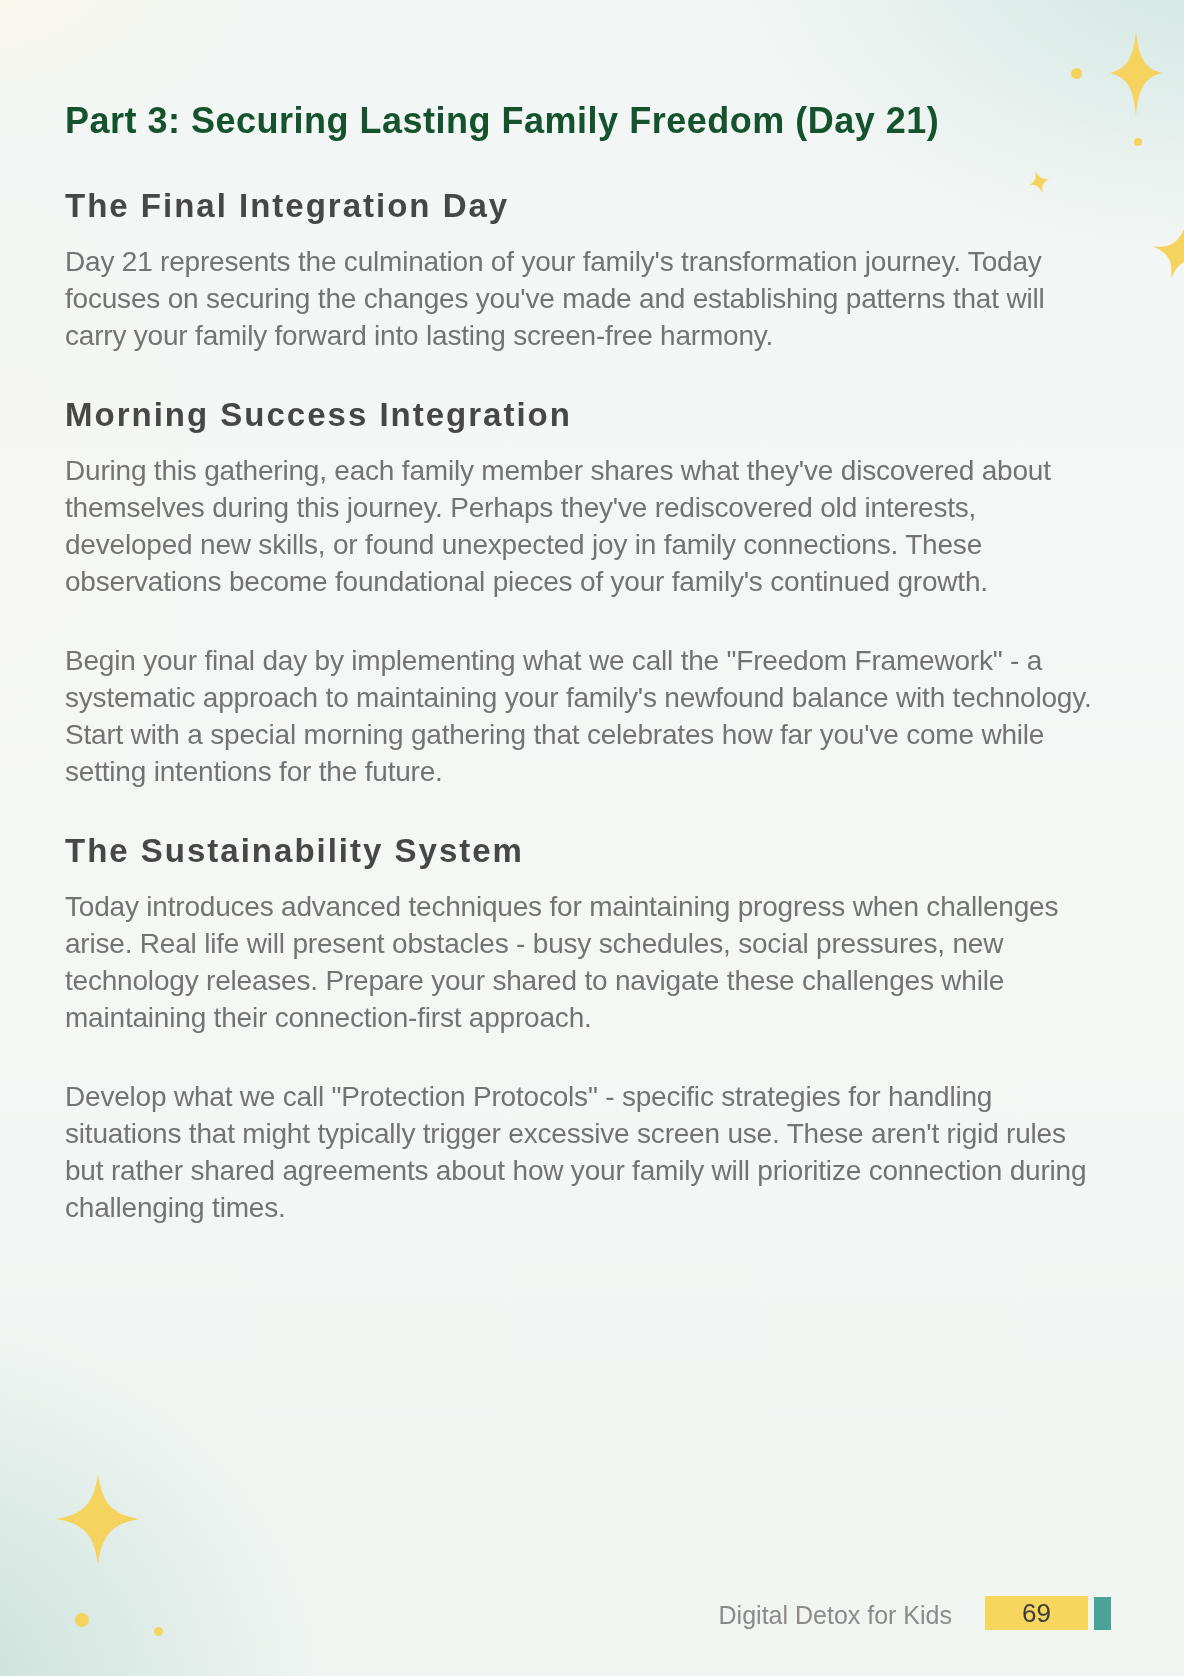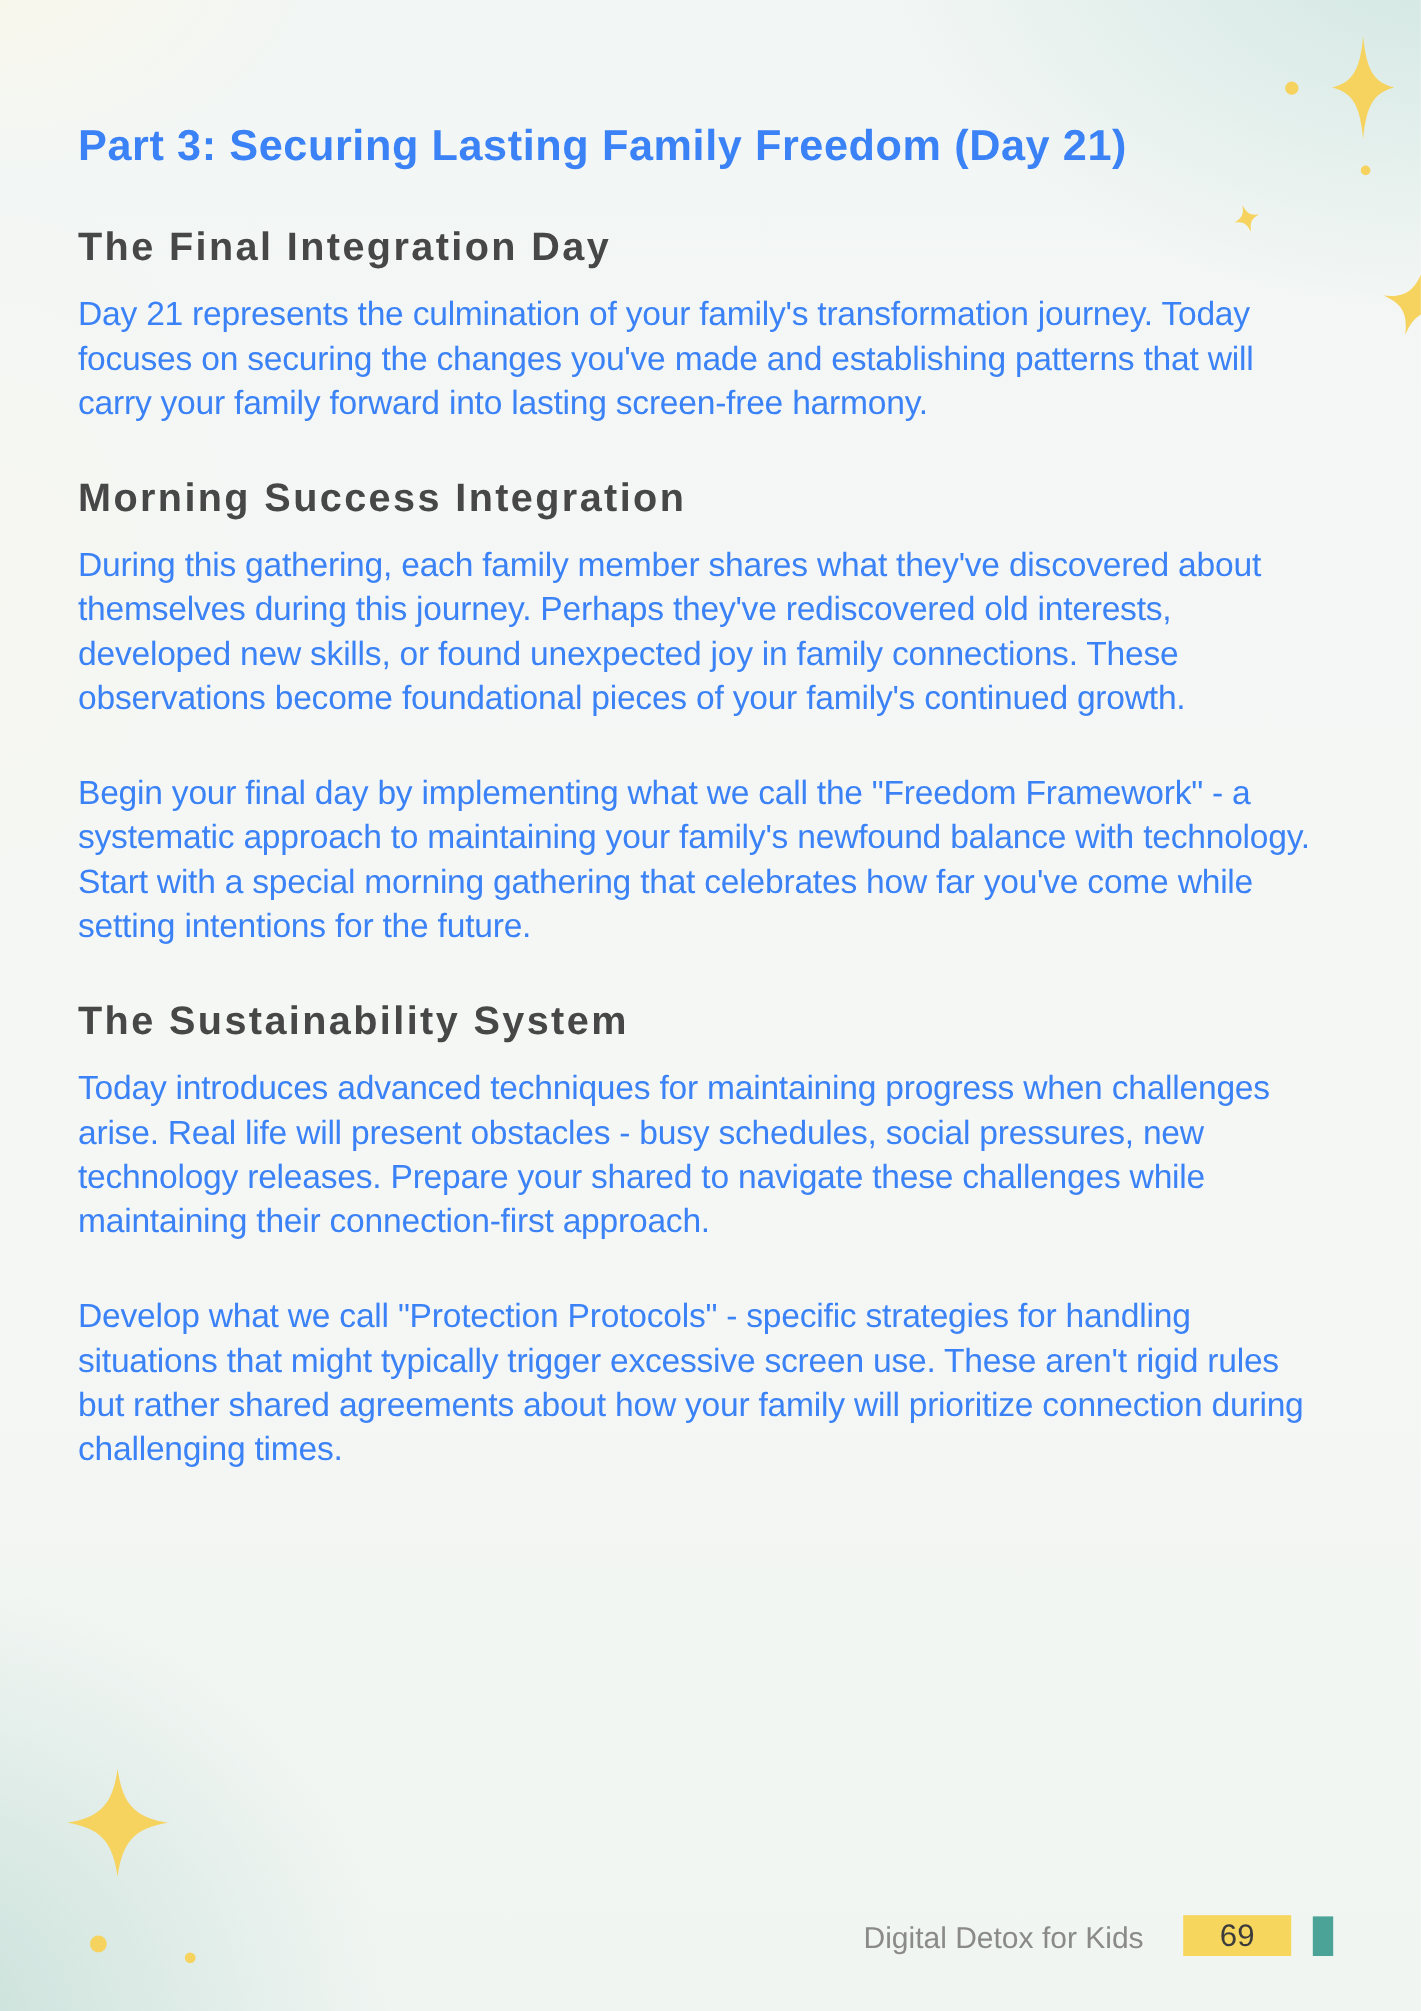--- a/index.html
+++ b/index.html
@@ -24,61 +24,61 @@
     left: 65px;
     top: 100px;
     width: 1035px;
   }
   h1.part-title {
     margin: 0 0 40px 0;
     font-size: 36px;
     font-weight: 700;
     letter-spacing: 0.5px;
     white-space: nowrap;
-    color: #3b82f6;
+    color: #14532d;
   }
   h2.section-heading {
     margin: 42px 0 18px 0;
     font-size: 33px;
     font-weight: 700;
     letter-spacing: 2px;
     color: #474747;
   }
   .section:first-of-type h2.section-heading {
     margin-top: 45px;
   }
   p.body-text {
     margin: 0 0 42px 0;
     font-size: 28px;
     line-height: 37px;
     letter-spacing: -0.2px;
-    color: #3b82f6;
+    color: #737373;
   }
   .footer {
     position: absolute;
     top: 1596px;
     right: 73px;
     display: flex;
     align-items: flex-end;
   }
   .footer .book-title {
     font-size: 25px;
     color: #8a8a8a;
     margin-right: 33px;
   }
   .footer .page-badge {
-    width: 90px;
+    width: 103px;
     height: 34px;
     background: #f6d65c;
     color: #3c3c3c;
     font-size: 26px;
     display: flex;
     align-items: center;
     justify-content: center;
-    margin-right: 18px;
+    margin-right: 6px;
   }
   .footer .accent-bar {
     width: 17px;
     height: 33px;
     background: #4aa396;
   }
   .sparkle {
     position: absolute;
     pointer-events: none;
   }

